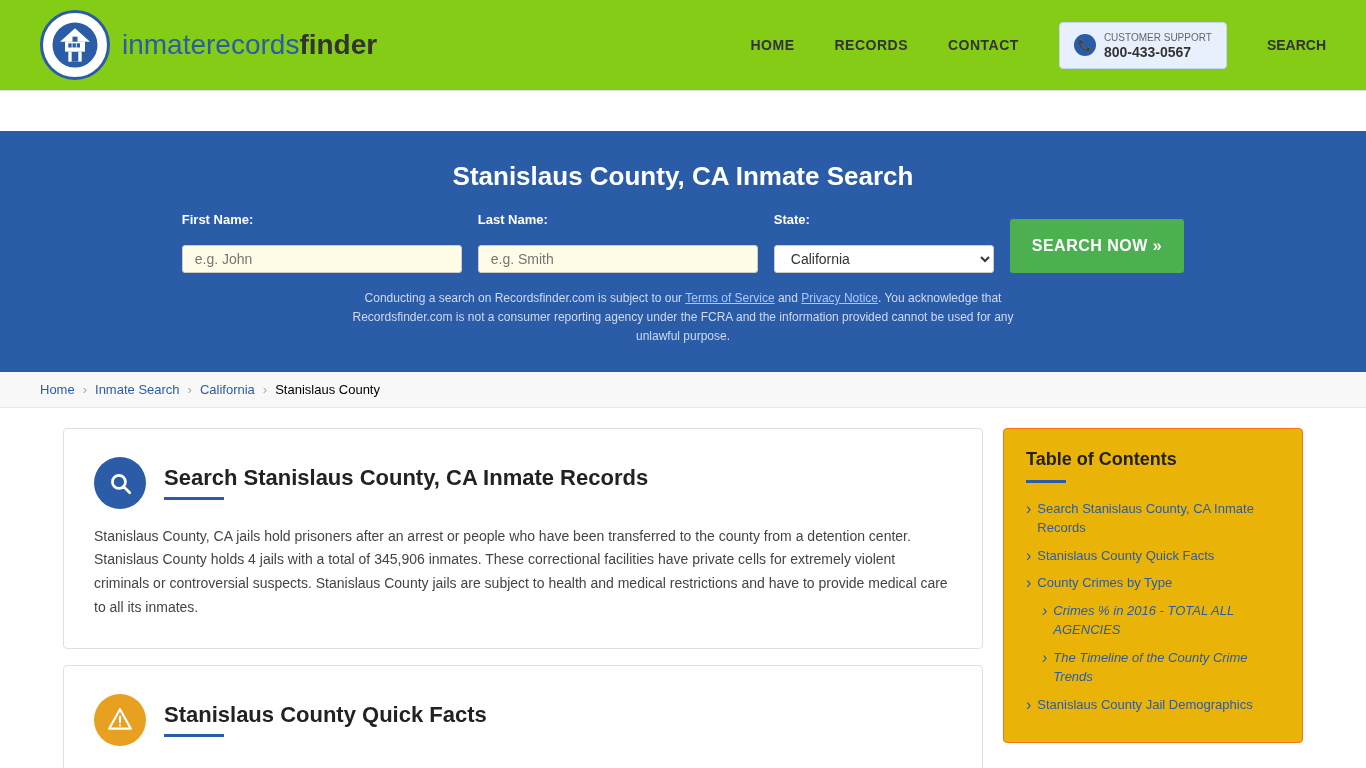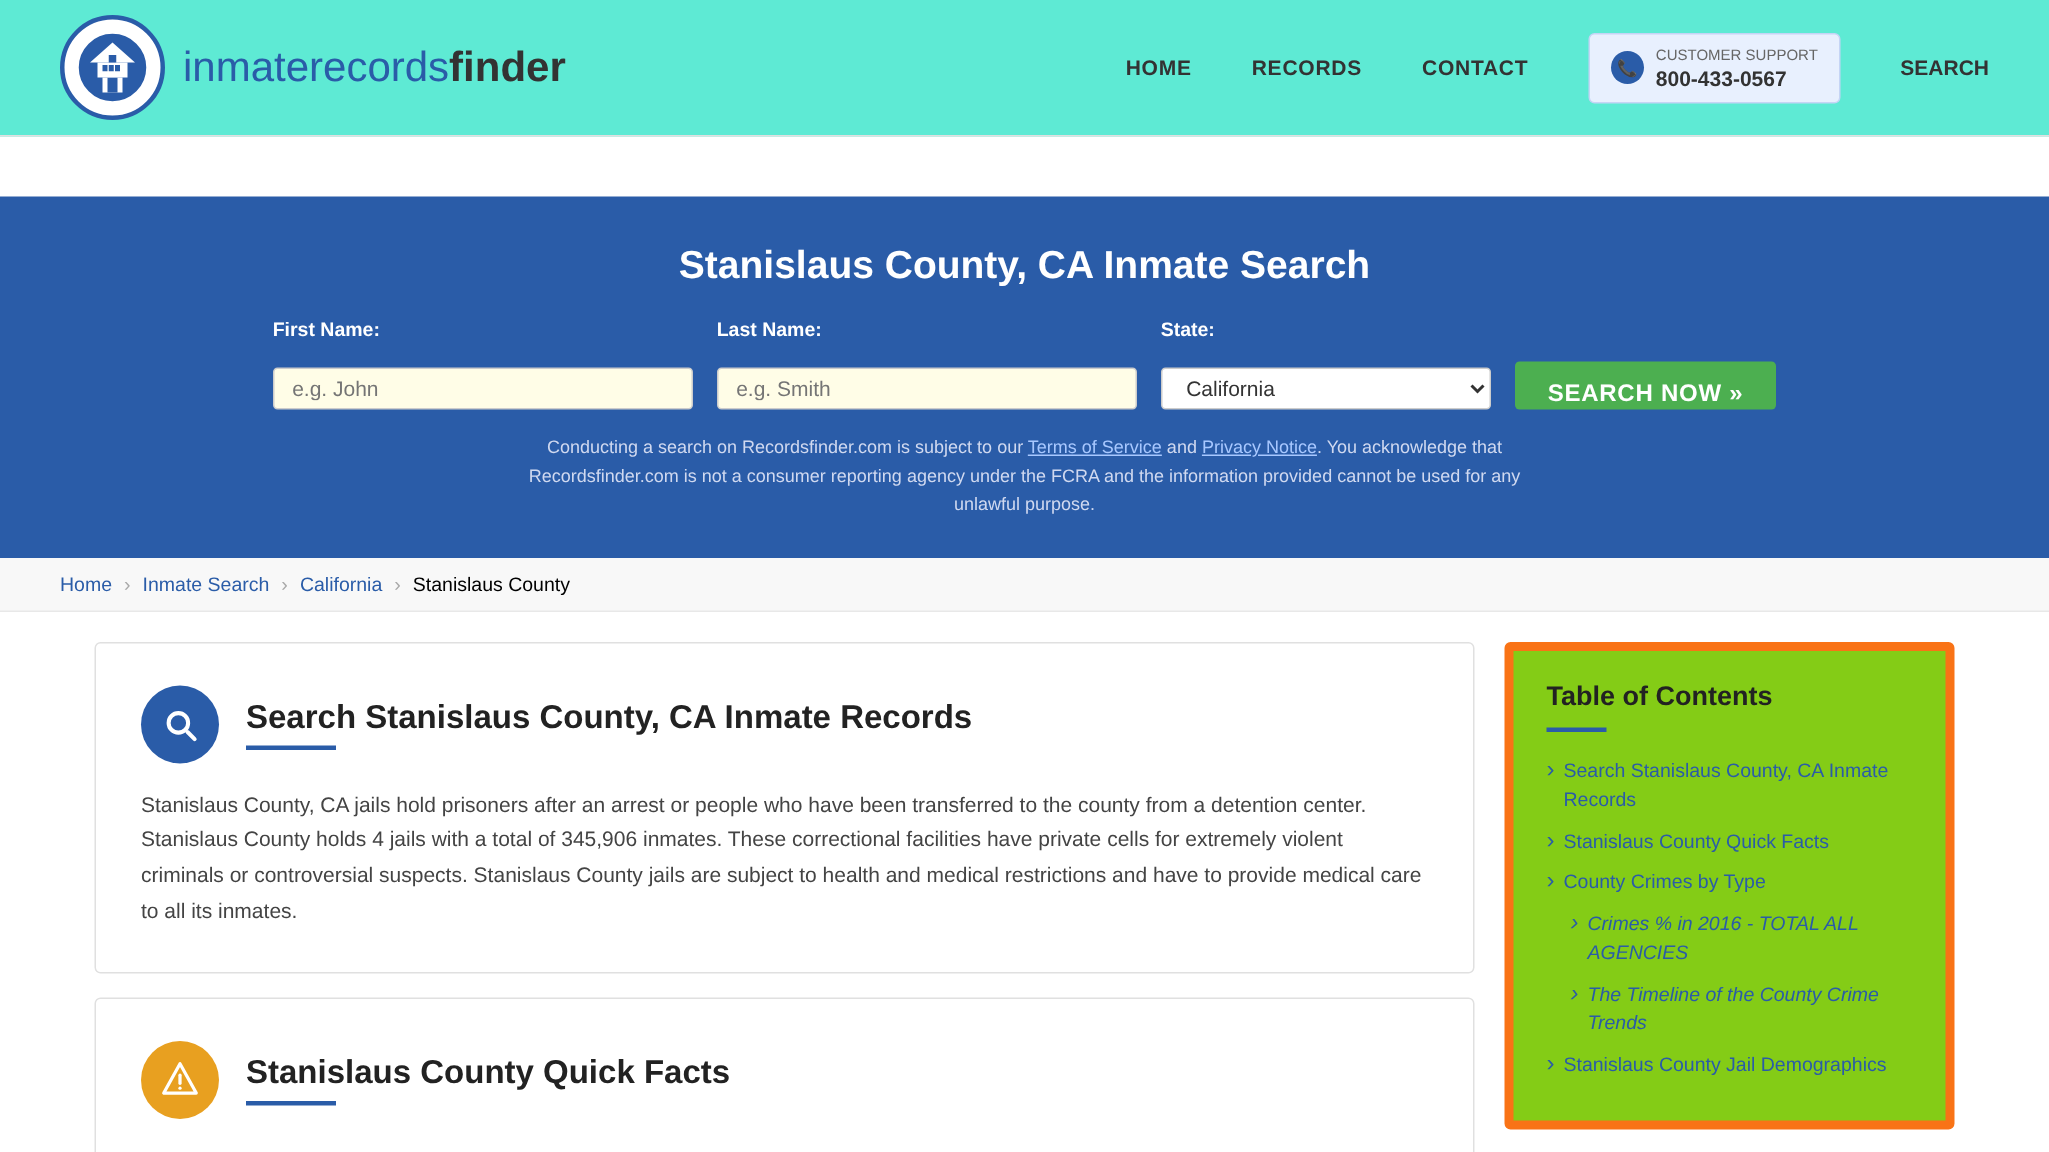--- a/index.html
+++ b/index.html
@@ -1,20 +1,20 @@
 <!DOCTYPE html>
 <html><head>
   <meta charset="utf-8">
   <style>
     * { box-sizing: border-box; margin: 0; padding: 0; }
     body { font-family: Arial, sans-serif; font-size: 14px; color: #333; background: #fff; }
 
     
     .header {
-      background: #5eead4;
+      background: #84cc16;
       border-bottom: 1px solid #e0e0e0;
       padding: 10px 40px;
       display: flex;
       align-items: center;
       justify-content: space-between;
     }
     .logo-area {
       display: flex;
       align-items: center;
       gap: 12px;
@@ -133,21 +133,21 @@
       border: 1px solid #ccc;
       border-radius: 3px;
       padding: 0 12px;
       font-size: 14px;
       background: #fffde7;
       color: #999;
     }
     .form-group input { width: 280px; }
     .form-group.state-group select { width: 220px; background: #fff; color: #333; }
     .search-btn {
-      height: 32px;
+      height: 54px;
       background: #4caf50;
       color: #fff;
       border: none;
       border-radius: 3px;
       padding: 13px 22px;
       font-size: 16px;
       font-weight: 700;
       cursor: pointer;
       white-space: nowrap;
       letter-spacing: 0.5px;
@@ -247,24 +247,24 @@
       color: #444;
       line-height: 1.7;
     }
 
     
     .sidebar {
       width: 300px;
       flex-shrink: 0;
     }
     .toc-card {
-      border: 6px solid #f97316;
+      border: 1px solid #f97316;
       border-radius: 4px;
       padding: 20px 22px;
-      background: #84cc16;
+      background: #eab308;
     }
     .toc-title {
       font-size: 18px;
       font-weight: 700;
       color: #222;
       margin-bottom: 10px;
     }
     .toc-divider {
       width: 40px;
       height: 3px;

